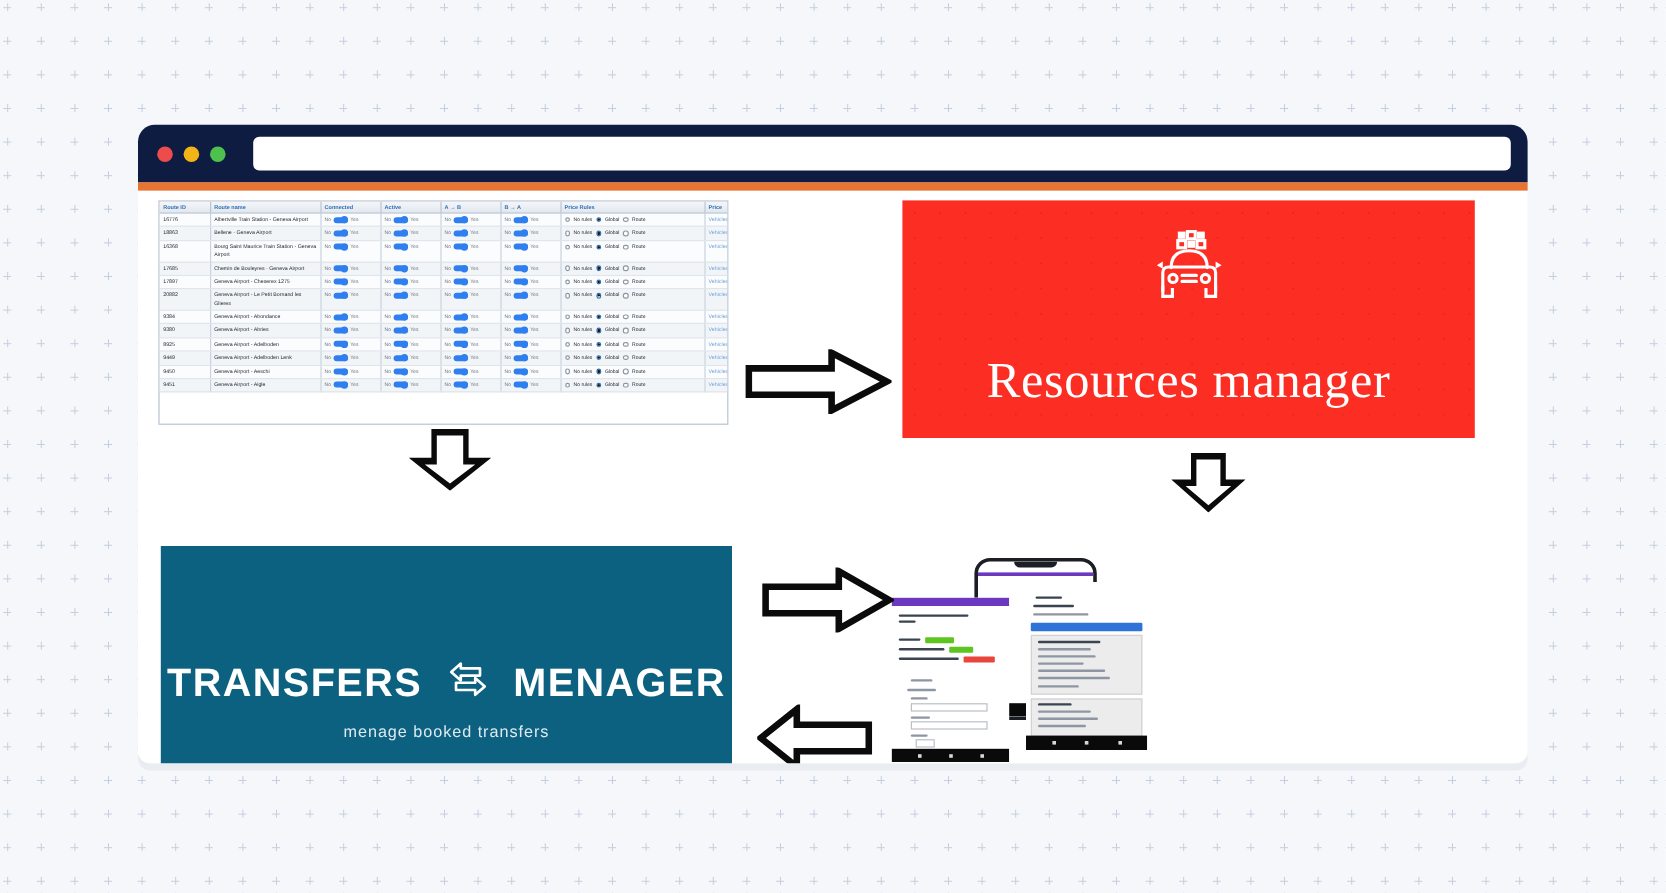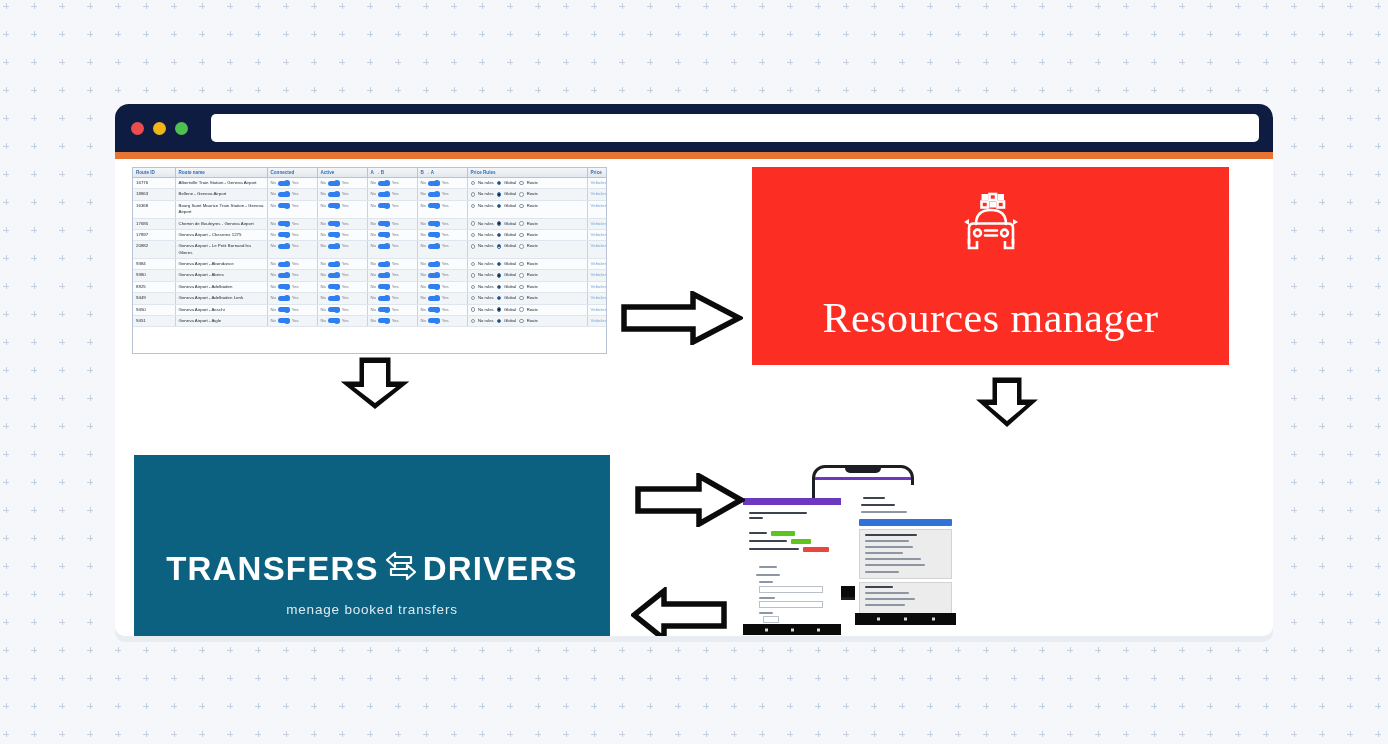--- a/index.html
+++ b/index.html
@@ -185,21 +185,21 @@
     width: 476px; height: 228px;
     background: #0b617f;
     display: flex;
     flex-direction: column;
     align-items: center;
     justify-content: center;
   }
   #transfers-title-row {
     display: flex;
     align-items: center;
-    gap: 2px;
+    gap: 18px;
     color: #ffffff;
     font-size: 33px;
     font-weight: bold;
     letter-spacing: 1.2px;
     margin-top: 25px;
   }
   #transfers-sub {
     color: #dfeaf0;
     font-size: 13.5px;
     letter-spacing: 0.8px;
@@ -846,21 +846,21 @@
 
     <div id="transfers-banner">
       <div id="transfers-title-row">
         <span>TRANSFERS</span>
         <span>
           <svg width="40" height="36" viewBox="0 0 40 36" fill="none" stroke="#ffffff" stroke-width="2.2" stroke-linejoin="round">
             <path d="M6 13 L14 6 L14 10 L30 10 L30 16 L14 16 L14 20 Z"></path>
             <path d="M34 25 L26 32 L26 28 L10 28 L10 22 L26 22 L26 18 Z"></path>
           </svg>
         </span>
-        <span>DRIVERS</span>
+        <span>MENAGER</span>
       </div>
       <div id="transfers-sub">menage booked transfers</div>
     </div>
 
     <div id="phone-mockups">
 
       <div id="phone-back">
         <div class="notch"></div>
         <div class="purple-bar"></div>
         <div class="navbar">

